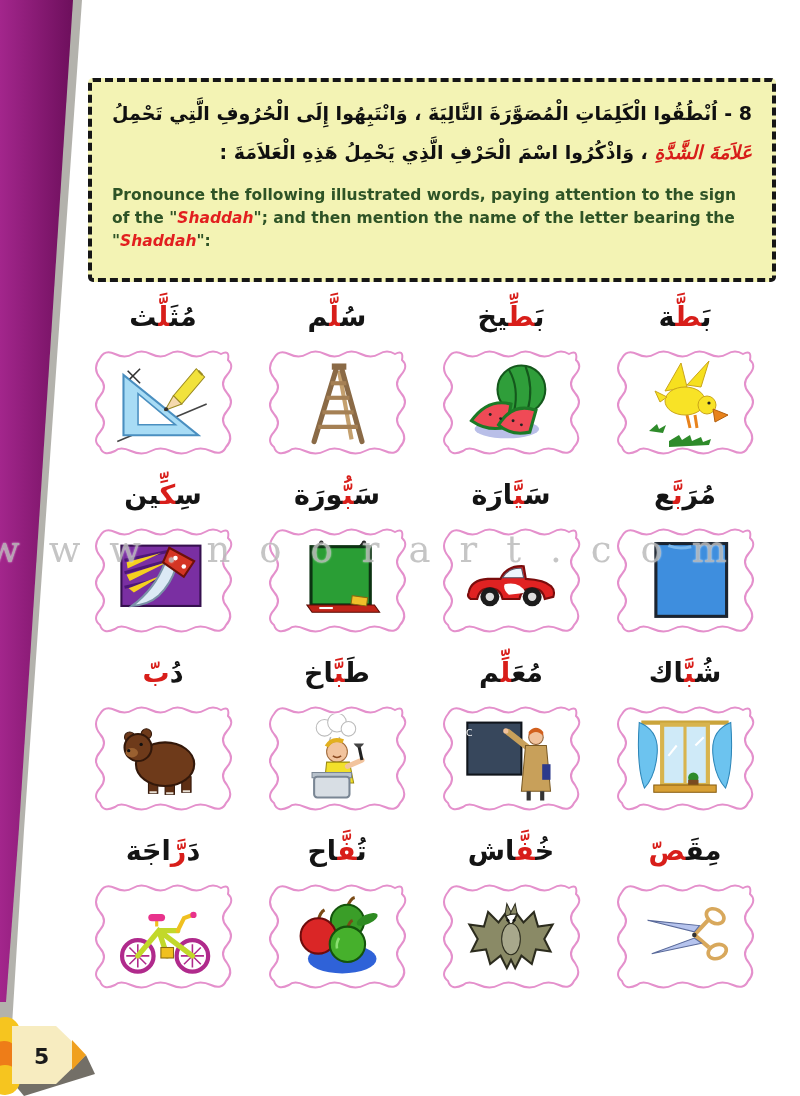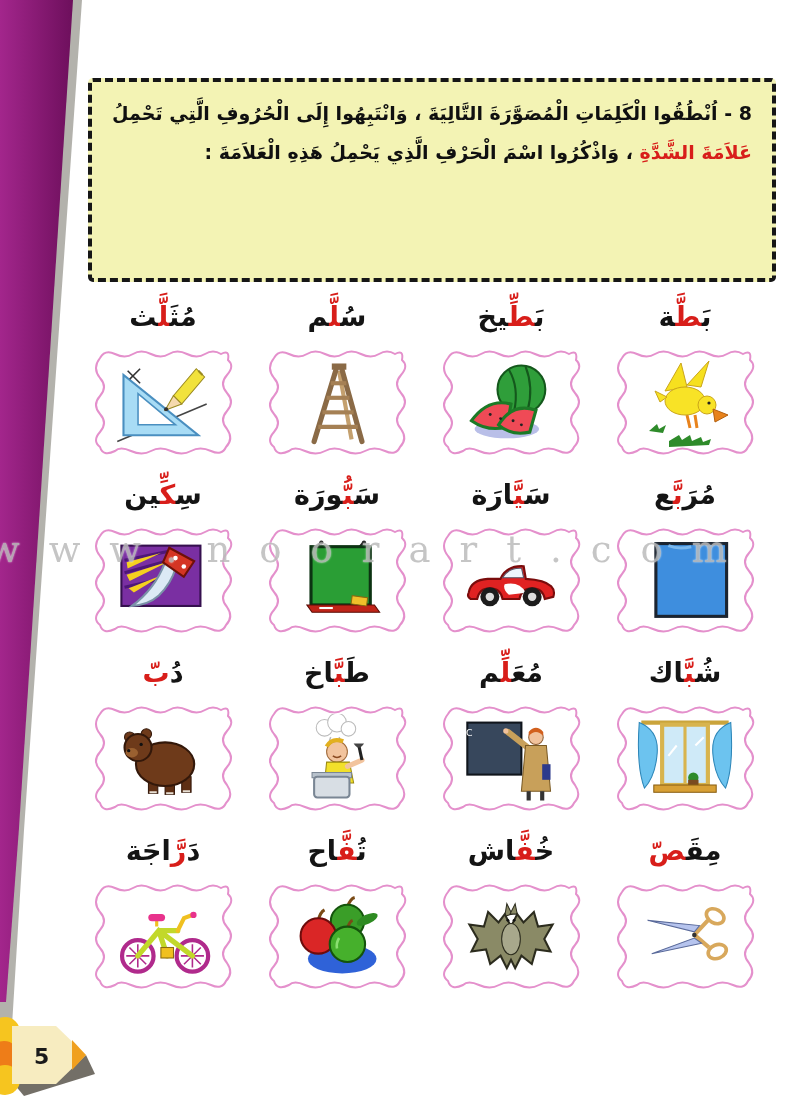--- a/index.html
+++ b/index.html
@@ -19,21 +19,21 @@
   
   .instr-box{
     position:absolute;left:88px;top:78px;width:688px;height:204px;
     box-sizing:border-box;background:#f3f3b4;border:4px dashed #161616;
     border-radius:5px;padding:12px 20px 10px 20px;z-index:10;
   }
   .ar-instr{
     direction:rtl;text-align:right;font-size:19px;font-weight:bold;
     color:#101010;line-height:39px;
   }
-  .ar-instr .red{color:#d81e1a;}
+  .ar-instr .red{color:#d81e1a;font-style:italic;}
   .en-instr{
     direction:ltr;text-align:left;font-size:15.5px;font-weight:bold;
     color:#2e5326;line-height:23px;margin-top:12px;
   }
   .en-instr .red{color:#e21f1f;font-style:italic;}
   
   .grid{position:absolute;left:88px;top:290px;width:672px;direction:rtl;z-index:10;}
   .grid-row{display:flex;justify-content:space-between;margin-bottom:6px;}
   .cell{width:150px;text-align:center;}
   .card-label{
@@ -63,20 +63,21 @@
 
 <svg class="binding" width="95" height="1050" viewBox="0 0 95 1050">
   <polygon points="0,0 82,0 24,830 11,1042 0,1042" fill="#9a9890" opacity="0.75"></polygon>
   <polygon points="0,0 73,0 19,828 6,1002 0,1002" fill="url(#bindGrad)"></polygon>
 </svg>
 
 <div class="watermark">www.noorart.com</div>
 
 <div class="instr-box">
   <div class="ar-instr"><span>8 - اُنْطُقُوا الْكَلِمَاتِ الْمُصَوَّرَةَ التَّالِيَةَ ، وَانْتَبِهُوا إِلَى الْحُرُوفِ الَّتِي تَحْمِلُ </span><span class="red">عَلاَمَةَ الشَّدَّةِ</span><span> ، وَاذْكُرُوا اسْمَ الْحَرْفِ الَّذِي يَحْمِلُ هَذِهِ الْعَلاَمَةَ :</span></div>
+  <div class="en-instr"><span>Pronounce the following illustrated words, paying attention to the sign of the "</span><span class="red">Shaddah</span><span>"; and then mention the name of the letter bearing the "</span><span class="red">Shaddah</span><span>":</span></div>
 </div>
 
 <div class="grid">
 
   <div class="grid-row">
     <div class="cell">
       <div class="card-label">
           <span>بَ‍</span>
           <span class="red">‍طَّ‍</span>
           <span>‍ة</span>

